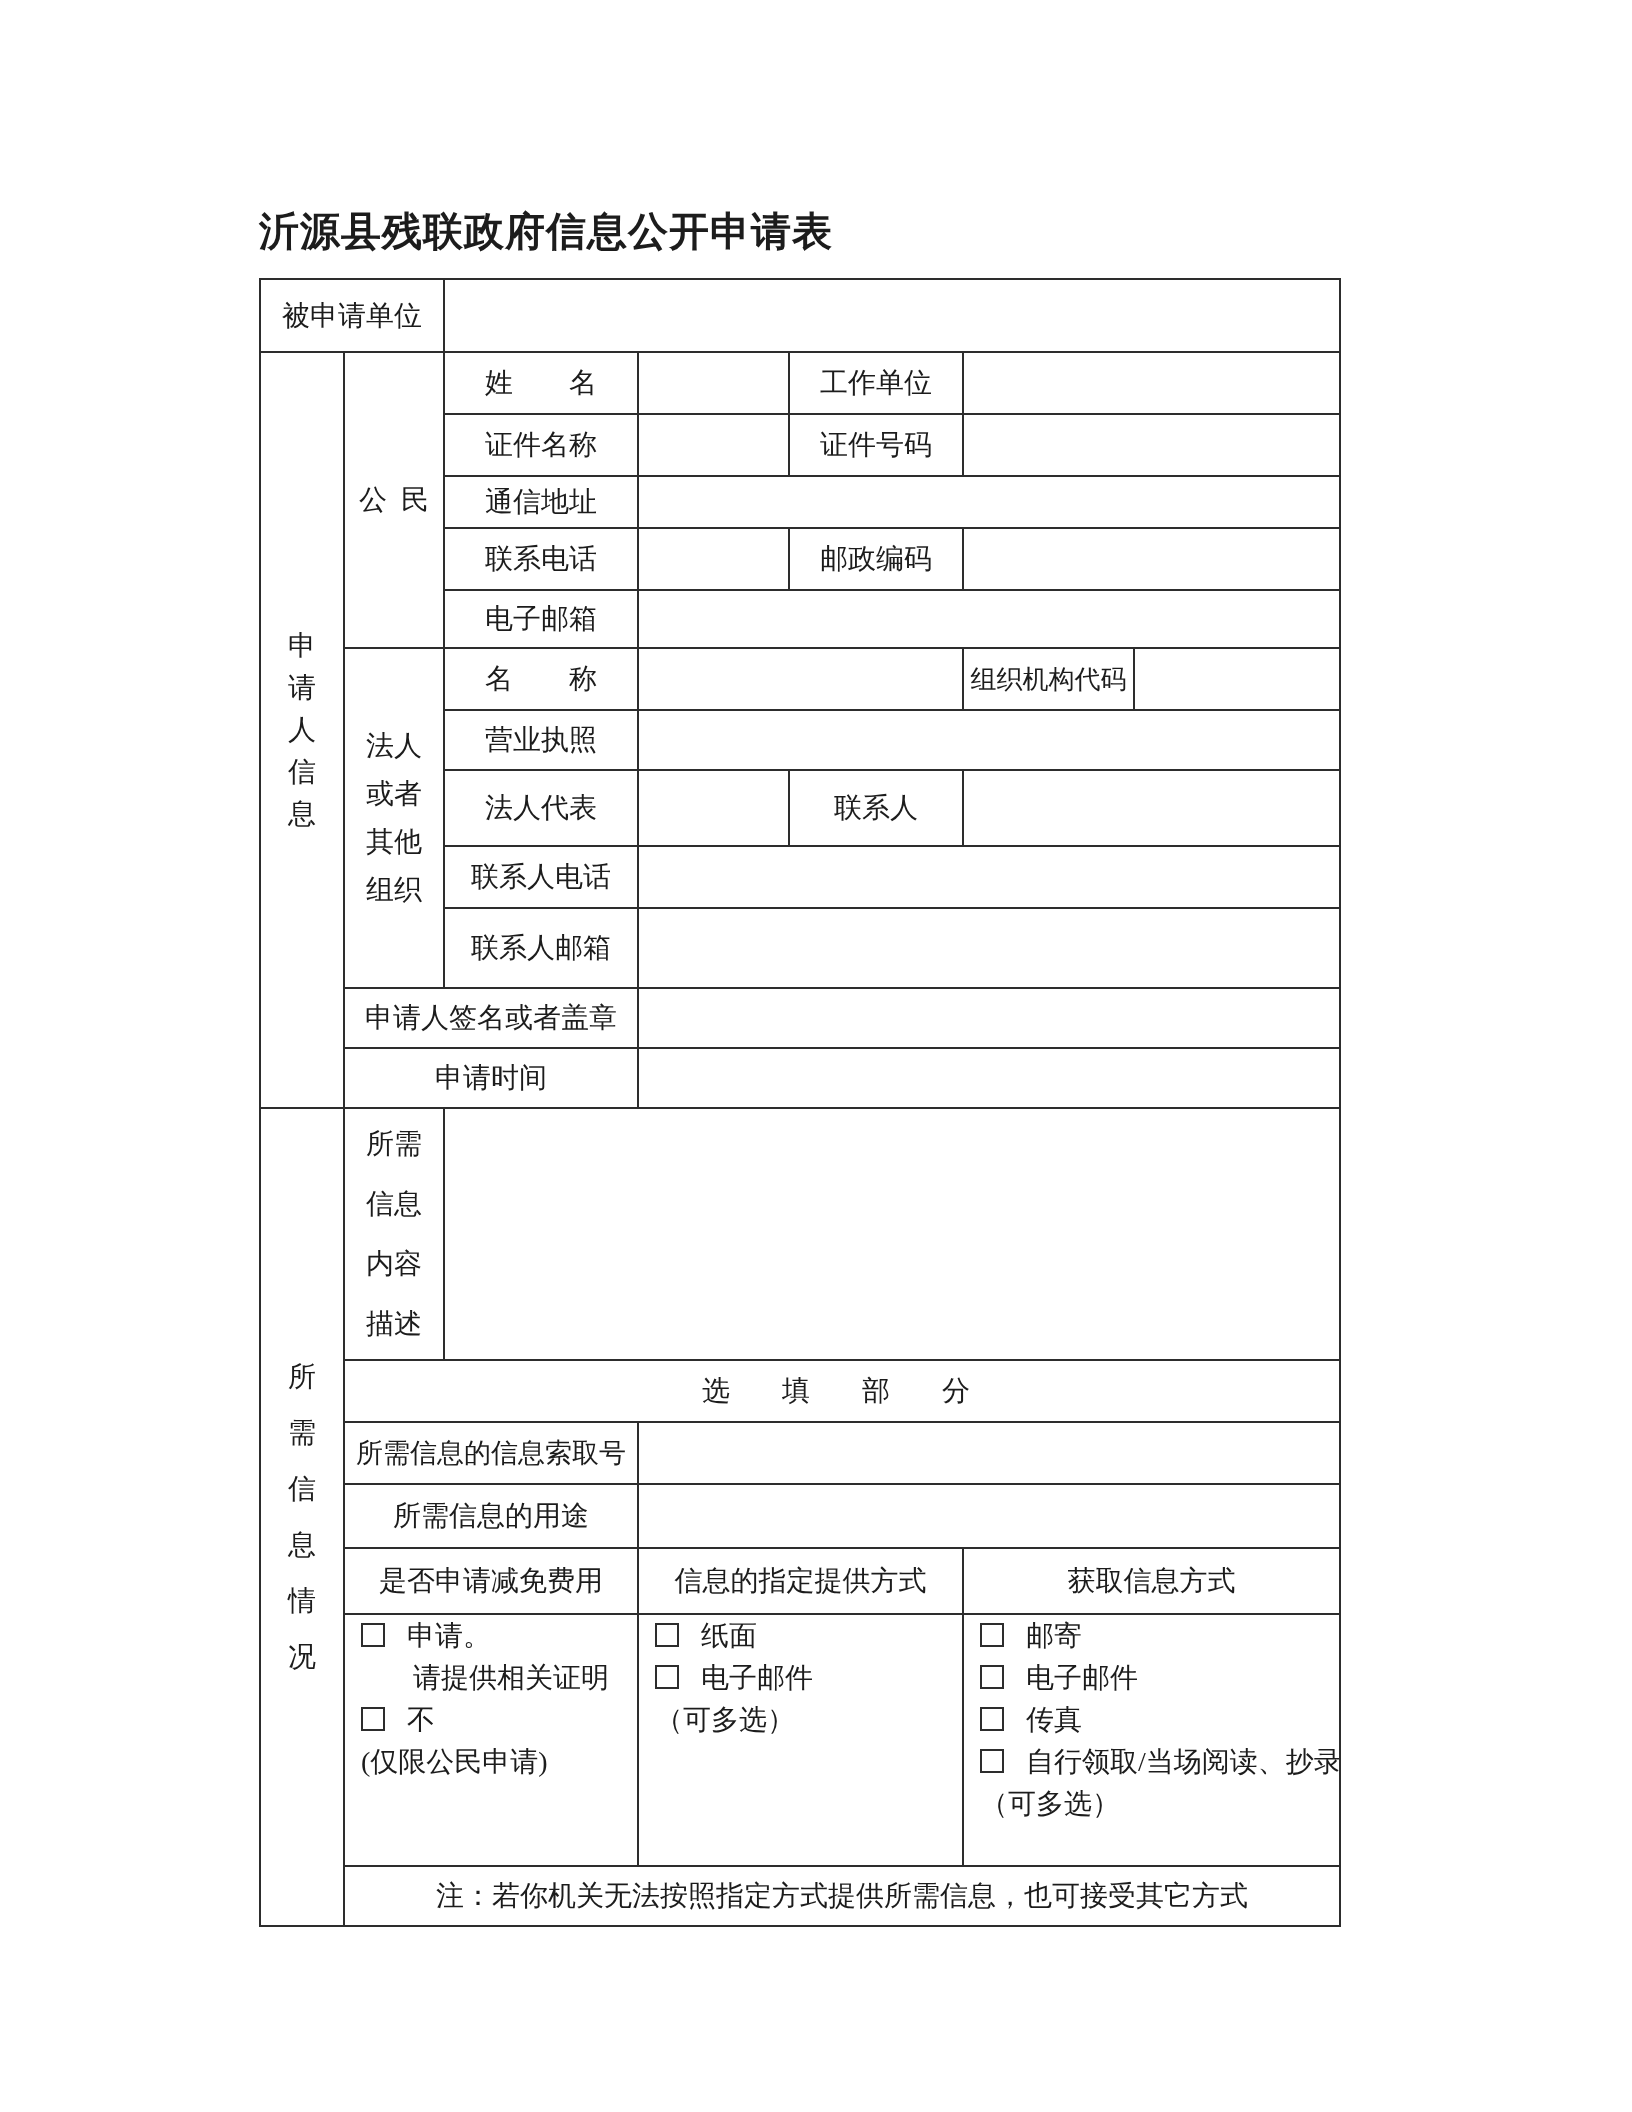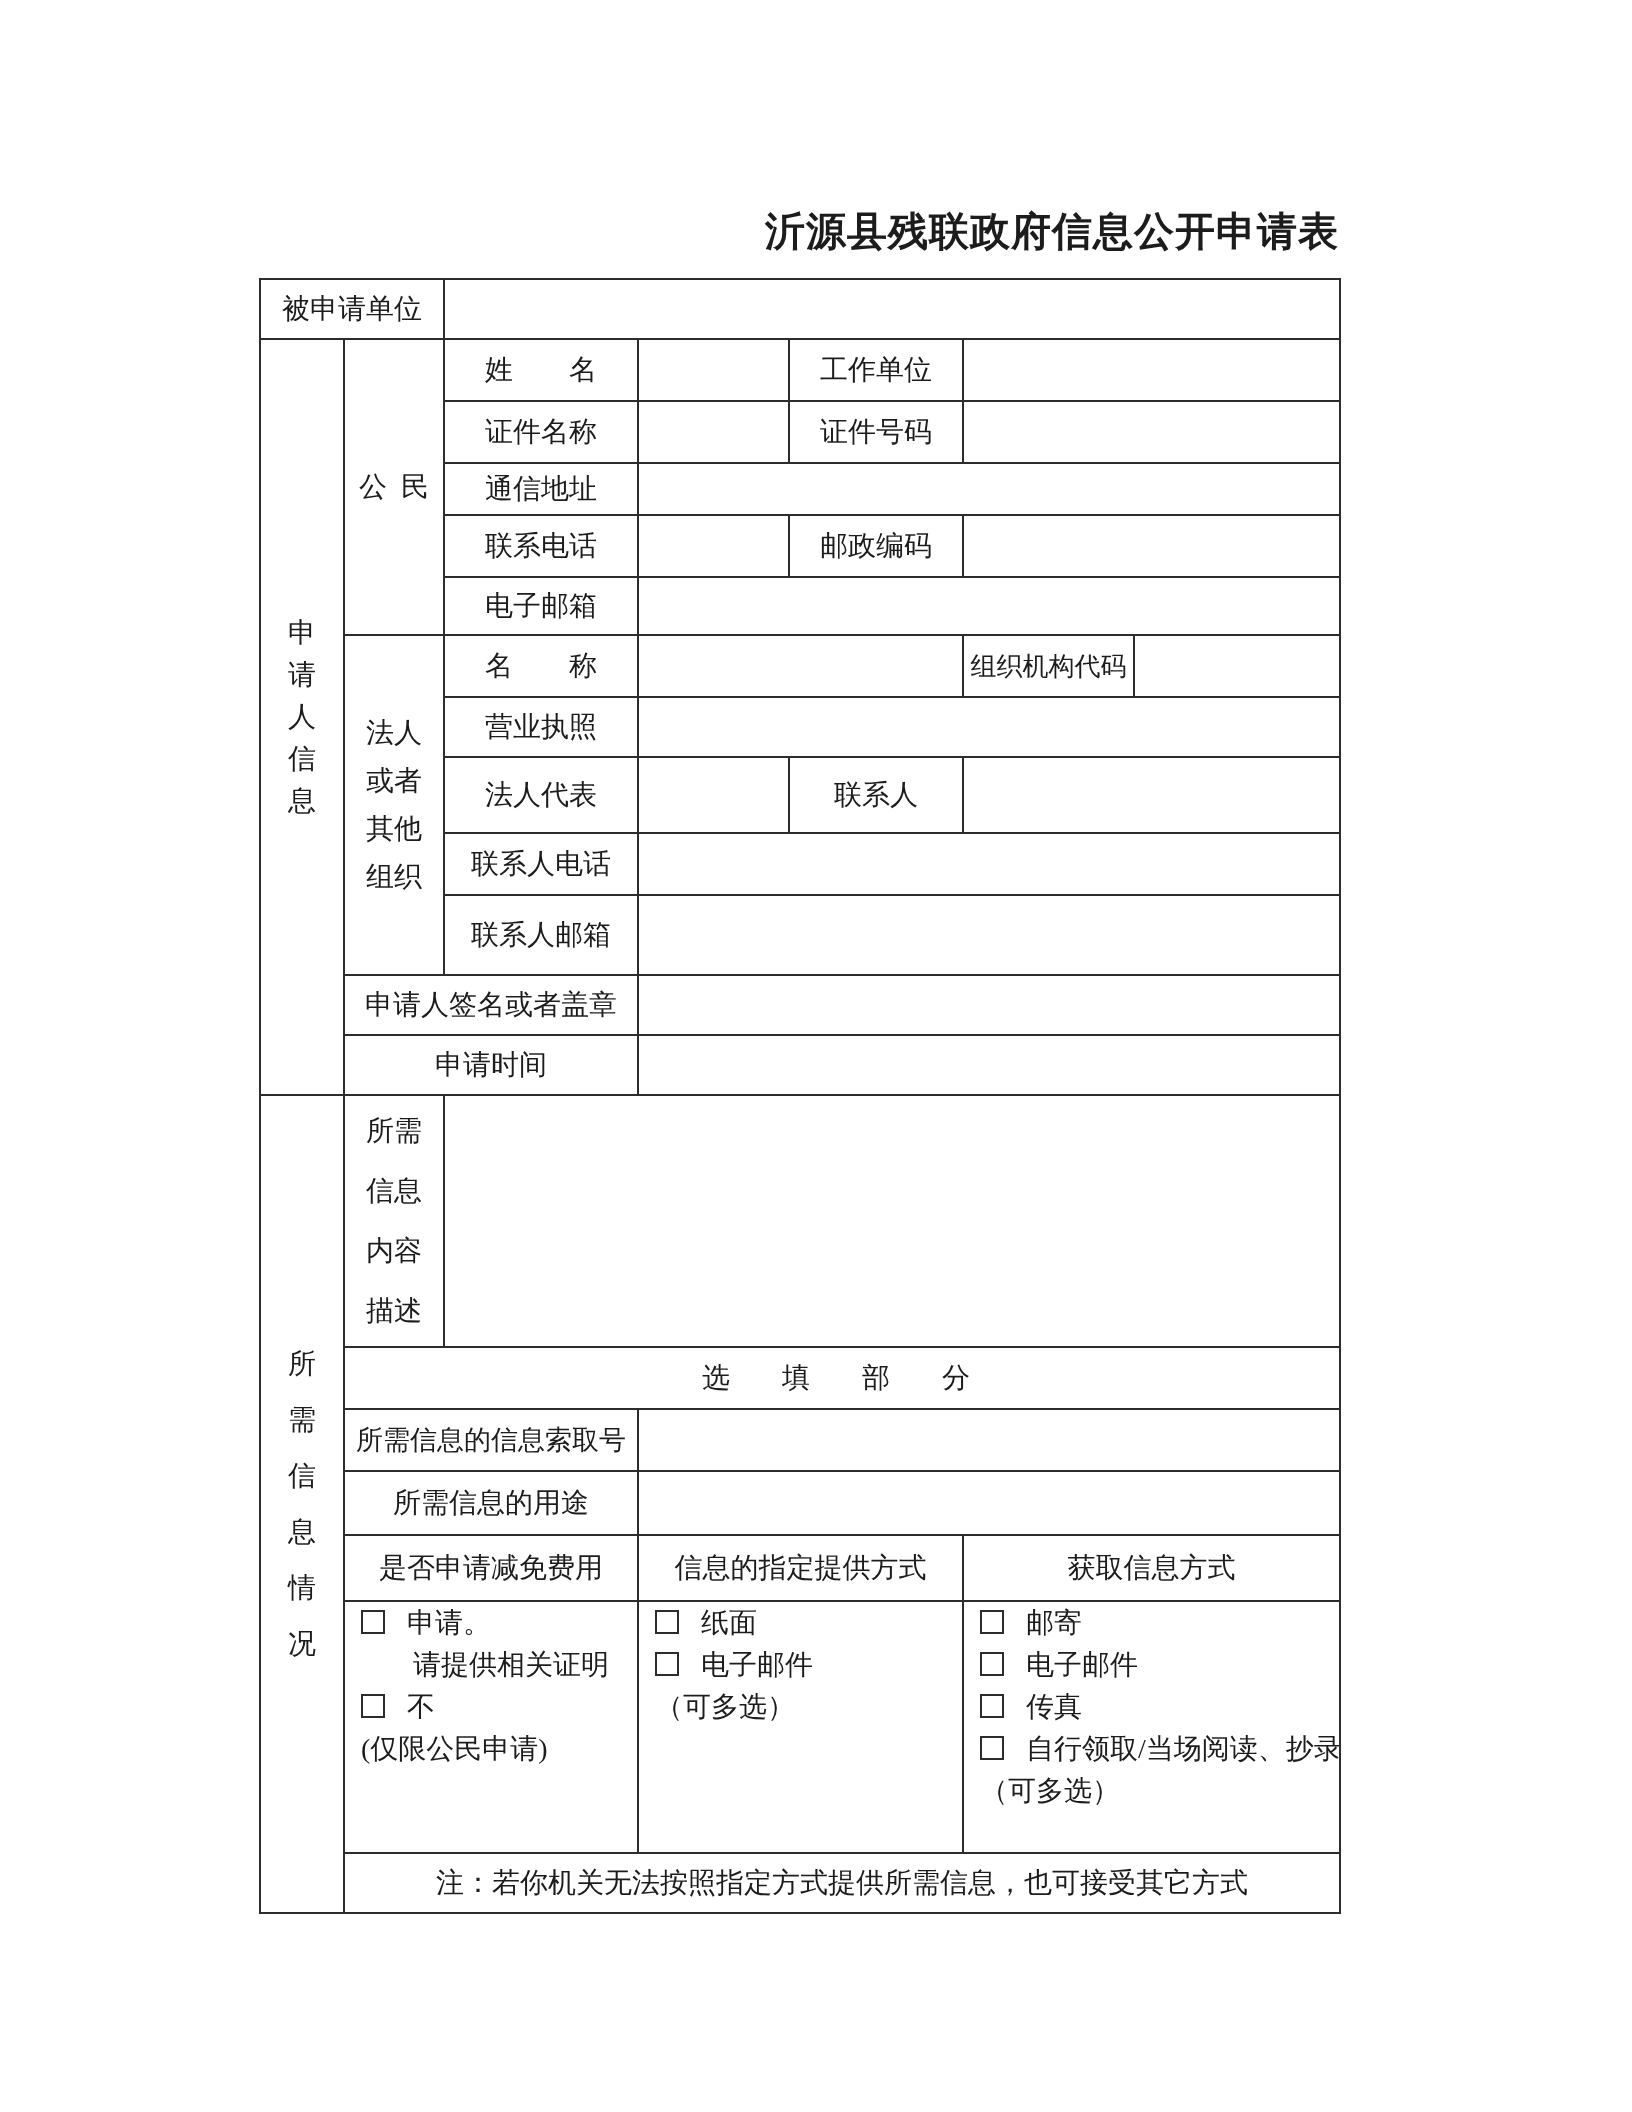--- a/index.html
+++ b/index.html
@@ -10,21 +10,21 @@
     background: #ffffff;
     font-family: "Liberation Serif", "DejaVu Serif", serif;
     color: #1c1c1c;
     position: relative;
   }
   .page-title {
     position: absolute;
     left: 259px;
     top: 204px;
     width: 1080px;
-    text-align: right;
+    text-align: left;
     font-size: 40px;
     font-weight: bold;
     letter-spacing: 1px;
     white-space: nowrap;
   }
   table.form {
     position: absolute;
     left: 259px;
     top: 278px;
     width: 1080px;
@@ -77,21 +77,21 @@
     <col style="width:84px">
       <col style="width:100px">
       <col style="width:194px">
     <col style="width:151px">
       <col style="width:174px">
       <col style="width:171px">
     <col style="width:206px">
   </colgroup>
 
   <tbody>
-      <tr style="height:60px">
+      <tr style="height:73px">
     <td colspan="2">被申请单位</td>
     <td colspan="5"></td>
   </tr>
 
   <tr style="height:62px">
     <td rowspan="12">
       <div class="vword w1">申请人信息</div>
     </td>
     <td rowspan="5" class="sp14">公民</td>
     <td>姓　　名</td>

